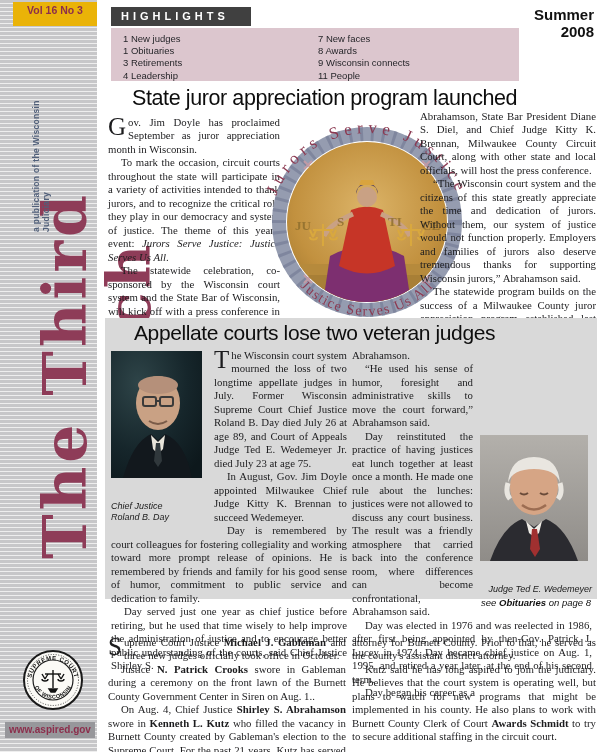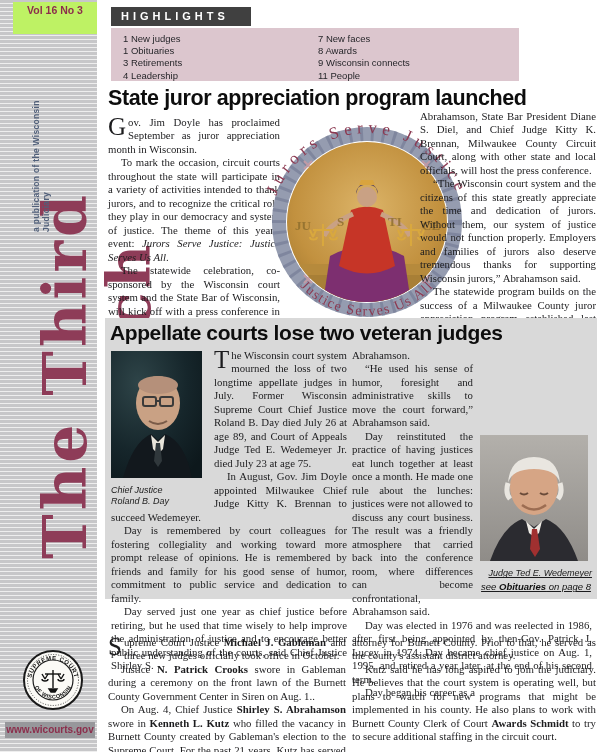--- a/index.html
+++ b/index.html
@@ -1,21 +1,21 @@
 <!DOCTYPE html>
 <html><head>
 <meta charset="utf-8">
 <style>
   html,body{margin:0;padding:0;background:#888;}
   #page{position:relative;width:604px;height:752px;background:#ffffff;overflow:hidden;
         font-family:"Liberation Serif",serif;color:#1c1c1e;}
   
   .sidebar{position:absolute;left:0;top:0;width:97px;height:752px;
     background:repeating-linear-gradient(to bottom,#c7c7c9 0px,#c7c7c9 3px,#eeeeee 3px,#eeeeee 4px);}
-  .volbox{position:absolute;left:13px;top:2px;width:84px;height:32px;background:#bef264;
+  .volbox{position:absolute;left:13px;top:2px;width:84px;height:24px;background:#eab308;
     color:#8c2e4c;font:bold 10.5px "Liberation Sans",sans-serif;text-align:center;line-height:16px;}
   .vtitle{position:absolute;left:33px;top:700px;width:650px;height:64px;line-height:64px;
     transform:rotate(-90deg);transform-origin:0 0;text-align:center;
     font-family:"DejaVu Serif",serif;font-weight:bold;font-size:60px;letter-spacing:4px;color:#8e3c58;}
   .vtag{position:absolute;left:31px;top:232px;width:168px;height:12px;line-height:12px;
     transform:rotate(-90deg);transform-origin:0 0;
     font:bold 8.5px "Liberation Sans",sans-serif;color:#51607a;letter-spacing:.3px;}
   .wwwbox{position:absolute;left:5px;top:722px;width:90px;height:16px;background:#97979b;
     color:#8c2e4c;font:bold 10px "Liberation Sans",sans-serif;text-align:center;line-height:16px;}
   .sealwrap{position:absolute;left:21px;top:648px;width:64px;height:64px;}
@@ -23,31 +23,31 @@
   .issue{position:absolute;right:10px;top:6px;width:62px;text-align:right;
     font:bold 15px "Liberation Sans",sans-serif;line-height:1.15;color:#111;}
   .hlbar{position:absolute;left:111px;top:7px;width:130px;height:19px;background:#404040;
     color:#fff;font:bold 11px "Liberation Sans",sans-serif;letter-spacing:4px;
     line-height:19px;padding-left:10px;}
   .hlbox{position:absolute;left:111px;top:28px;width:396px;height:44px;background:#dcc6ce;
     padding:5px 0 4px 12px;display:flex;}
   .hlcol{width:195px;font:9.5px "Liberation Sans",sans-serif;color:#26262a;line-height:12.2px;}
   .hlcol div{white-space:nowrap;}
   
-  .headline{position:absolute;font-family:"Liberation Sans",sans-serif;font-weight:bold;
-    color:#0d0d0d;letter-spacing:-.4px;white-space:nowrap;}
+  .headline{position:absolute;font-family:"Liberation Sans",sans-serif;font-weight:normal;
+    color:#0d0d0d;letter-spacing:-.4px;white-space:nowrap;margin-left:24px;}
   .body{font-size:10.8px;line-height:1.25;text-align:justify;}
   .body p{margin:0;text-indent:13px;}
   .body p.ni{text-indent:0;}
   .dc{float:left;font-size:25px;line-height:20px;margin:1px 2px 0 0;font-family:"Liberation Serif",serif;}
   .jump{font:italic 9.5px "Liberation Sans",sans-serif;text-align:center;margin-top:2px;color:#111;}
   .jump b{font-style:italic;}
-  .cap{font:italic 9px "Liberation Sans",sans-serif;color:#202020;line-height:1.2;margin-top:4px;}
+  .cap{font:italic 9px "Liberation Sans",sans-serif;color:#202020;line-height:1.2;margin-top:20px;}
   .floatL{float:left;width:95px;margin:2px 8px 2px 0;}
-  .floatR{float:right;width:112px;margin:86px 0 0 7px;text-decoration:underline;}
+  .floatR{float:right;width:112px;margin:86px 0 0 7px;}
   .graypanel{position:absolute;left:105px;top:318px;width:492px;height:281px;background:#d9d9d9;}
   .abs{position:absolute;}
 </style>
 </head>
 <body>
 
 <div id="page">
 
   <div class="sidebar">
     <div class="vtitle">The Third Branch</div>
@@ -72,22 +72,23 @@
       </text>
       <g stroke="#111" stroke-width="1.4" fill="none">
         <line x1="32" y1="22" x2="32" y2="40"></line>
         <line x1="24" y1="26" x2="40" y2="26"></line>
         <path d="M21,26 l3,5 M27,26 l-3,5 M21,31 a3,2 0 0 0 6,0"></path>
         <path d="M37,26 l3,5 M43,26 l-3,5 M37,31 a3,2 0 0 0 6,0"></path>
         <path d="M28,41 h8 l-2,3 h-4 z" fill="#111"></path>
       </g>
     </svg>
   </div>
-  <div class="wwwbox">www.wicourts.gov</div>
-
+  <div class="wwwbox">www.aspired.gov</div>
+
+  <div class="issue">Summer 2008</div>
   <div class="hlbar">HIGHLIGHTS</div>
   <div class="hlbox">
     <div class="hlcol">
       <div>1 New judges</div>
       <div>1 Obituaries</div>
       <div>3 Retirements</div>
       <div>4 Leadership</div>
     </div>
     <div class="hlcol">
       <div>7 New faces</div>

